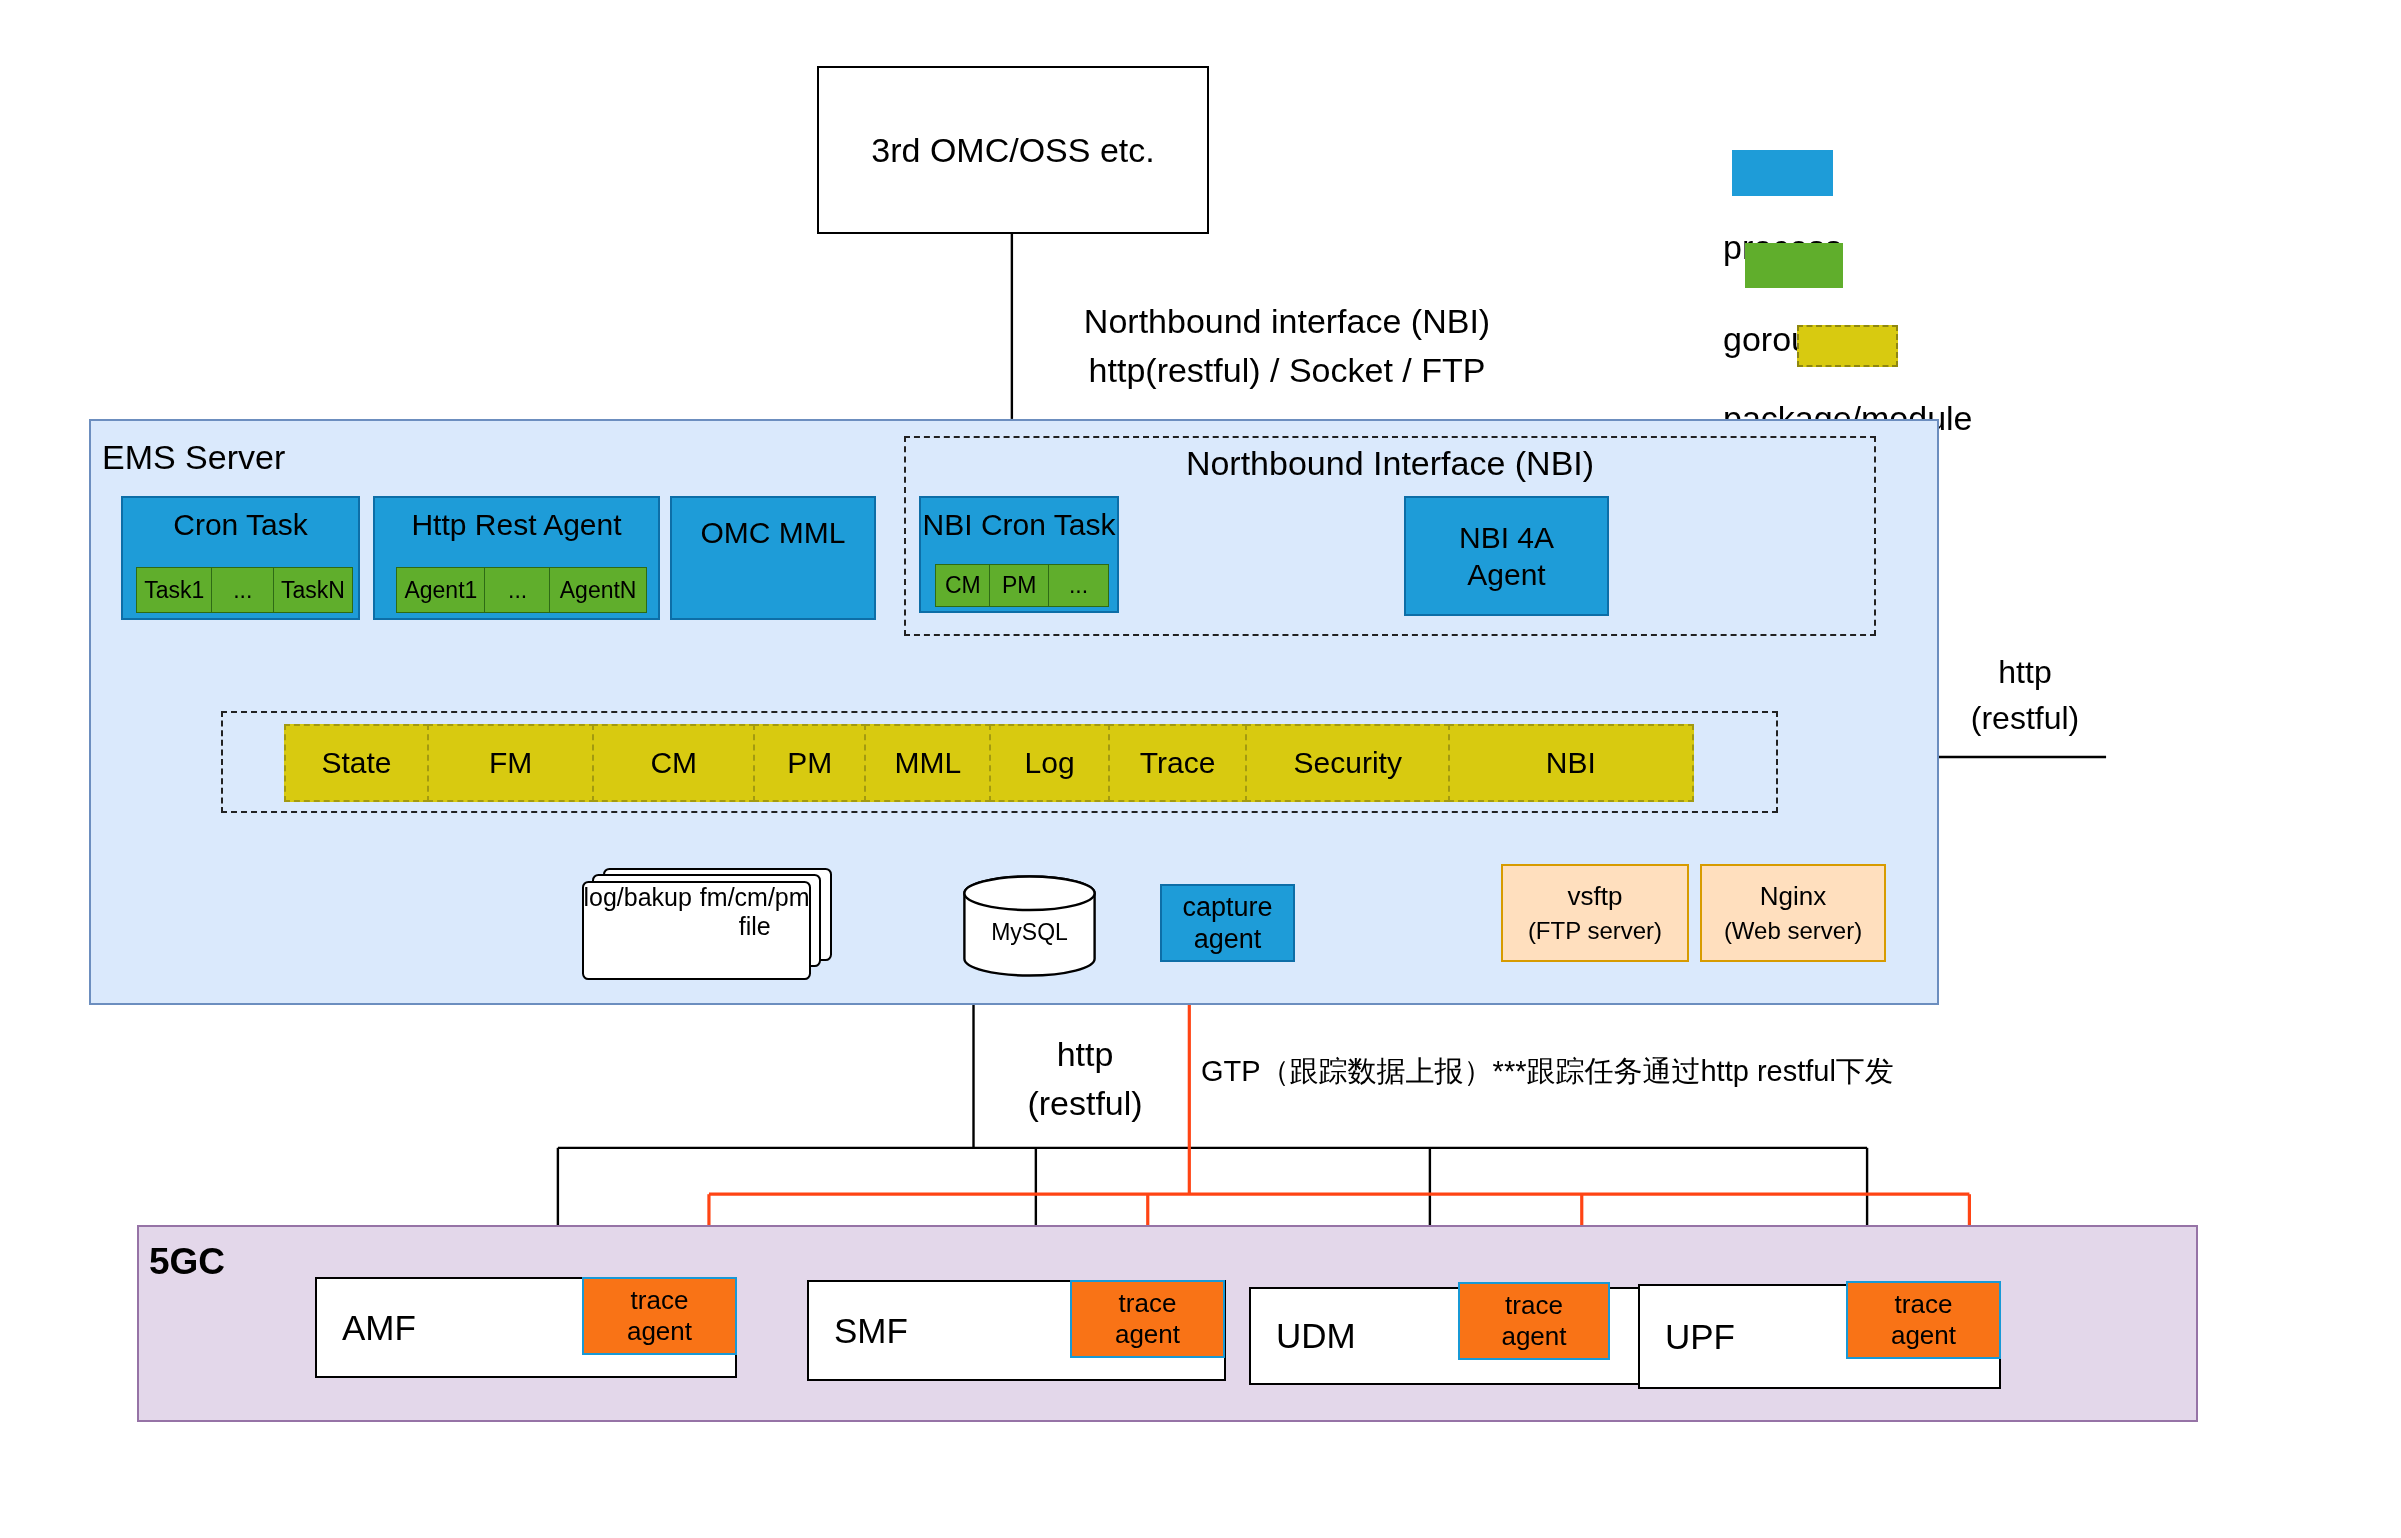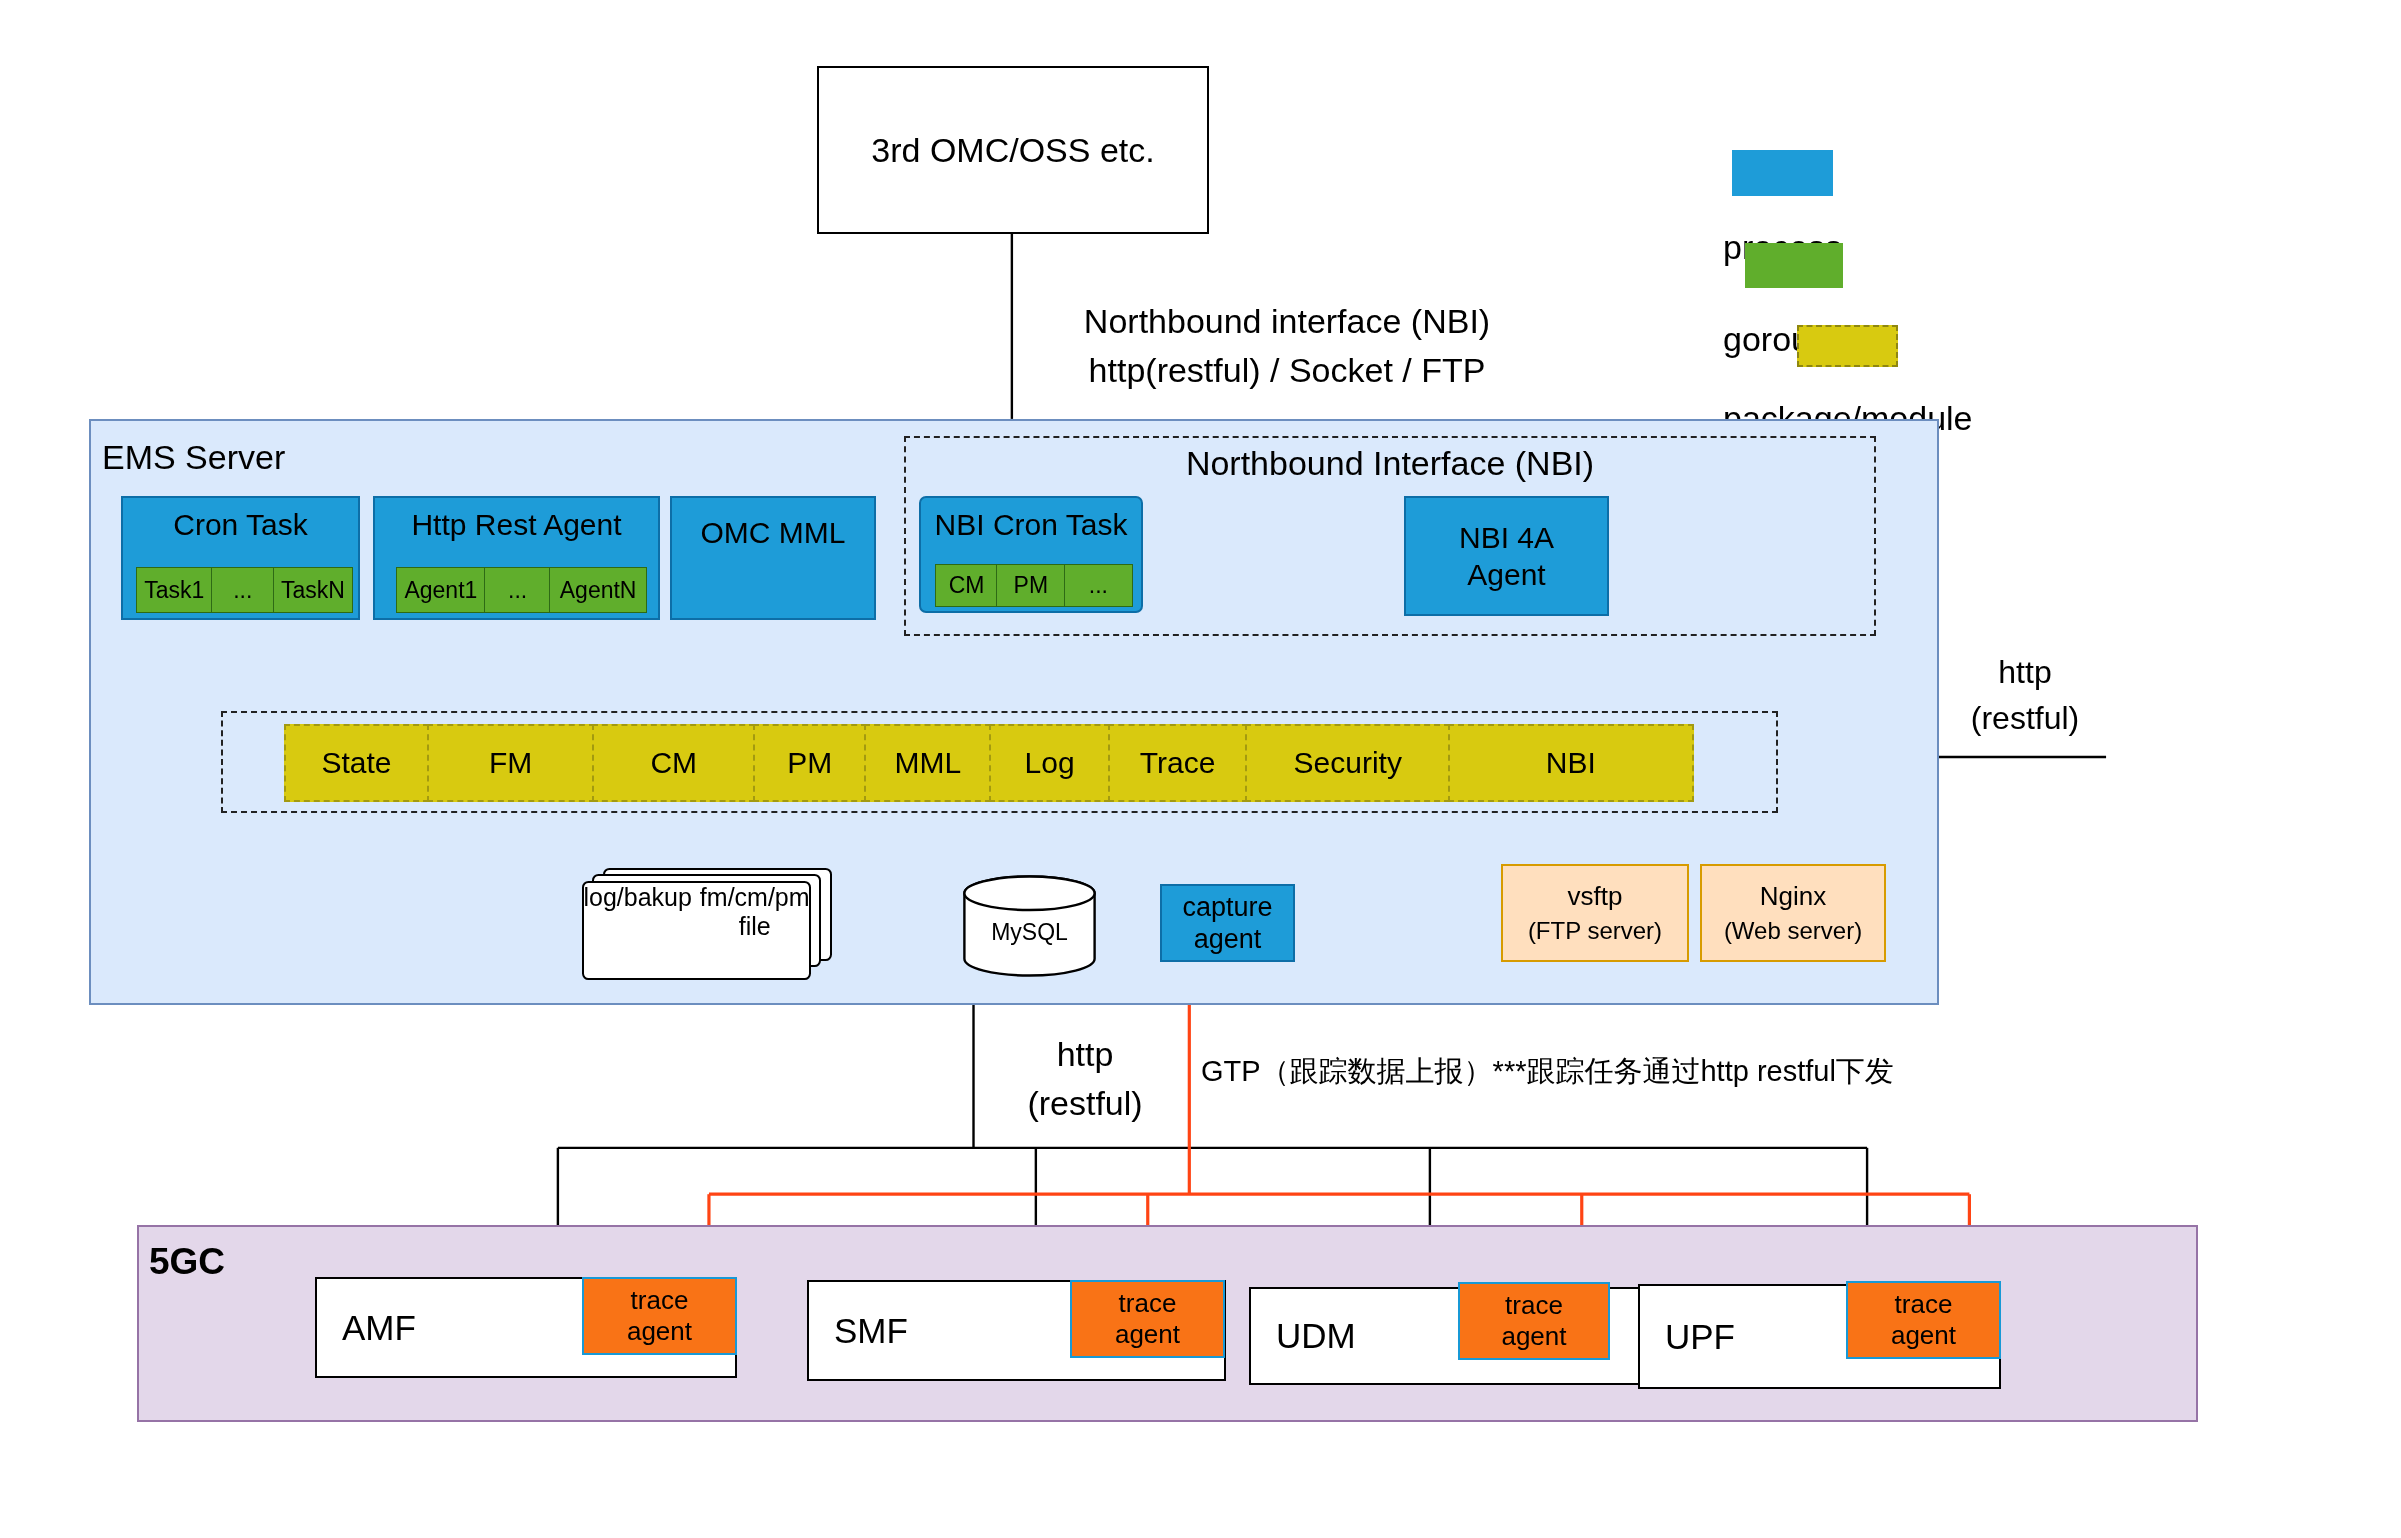--- a/index.html
+++ b/index.html
@@ -128,21 +128,21 @@
   </div>
 
   <div class="abs proc" style="left:670px;top:496px;width:206px;height:124px;">
     <div class="box-title" style="padding-top:17.6px;">OMC MML</div>
   </div>
 
   <div class="abs dashedgrp" style="left:904px;top:436px;width:972px;height:200px;">
     <div class="grp-title">Northbound Interface (NBI)</div>
   </div>
 
-  <div class="abs proc" style="left:919px;top:496px;width:224px;height:117px;border-radius:7px;">
+  <div class="abs proc" style="left:919px;top:496px;width:200px;height:117px;">
     <div class="box-title">NBI Cron Task</div>
     <div class="subrow" style="left:14.4px;right:8px;top:66px;height:43px;">
       <div class="sub" style="flex:0.9;">CM</div>
       <div class="sub" style="flex:1;">PM</div>
       <div class="sub" style="flex:1;">...</div>
     </div>
   </div>
 
 
   <div class="abs proc center two-line" style="left:1404px;top:496px;width:205px;height:120px;">

